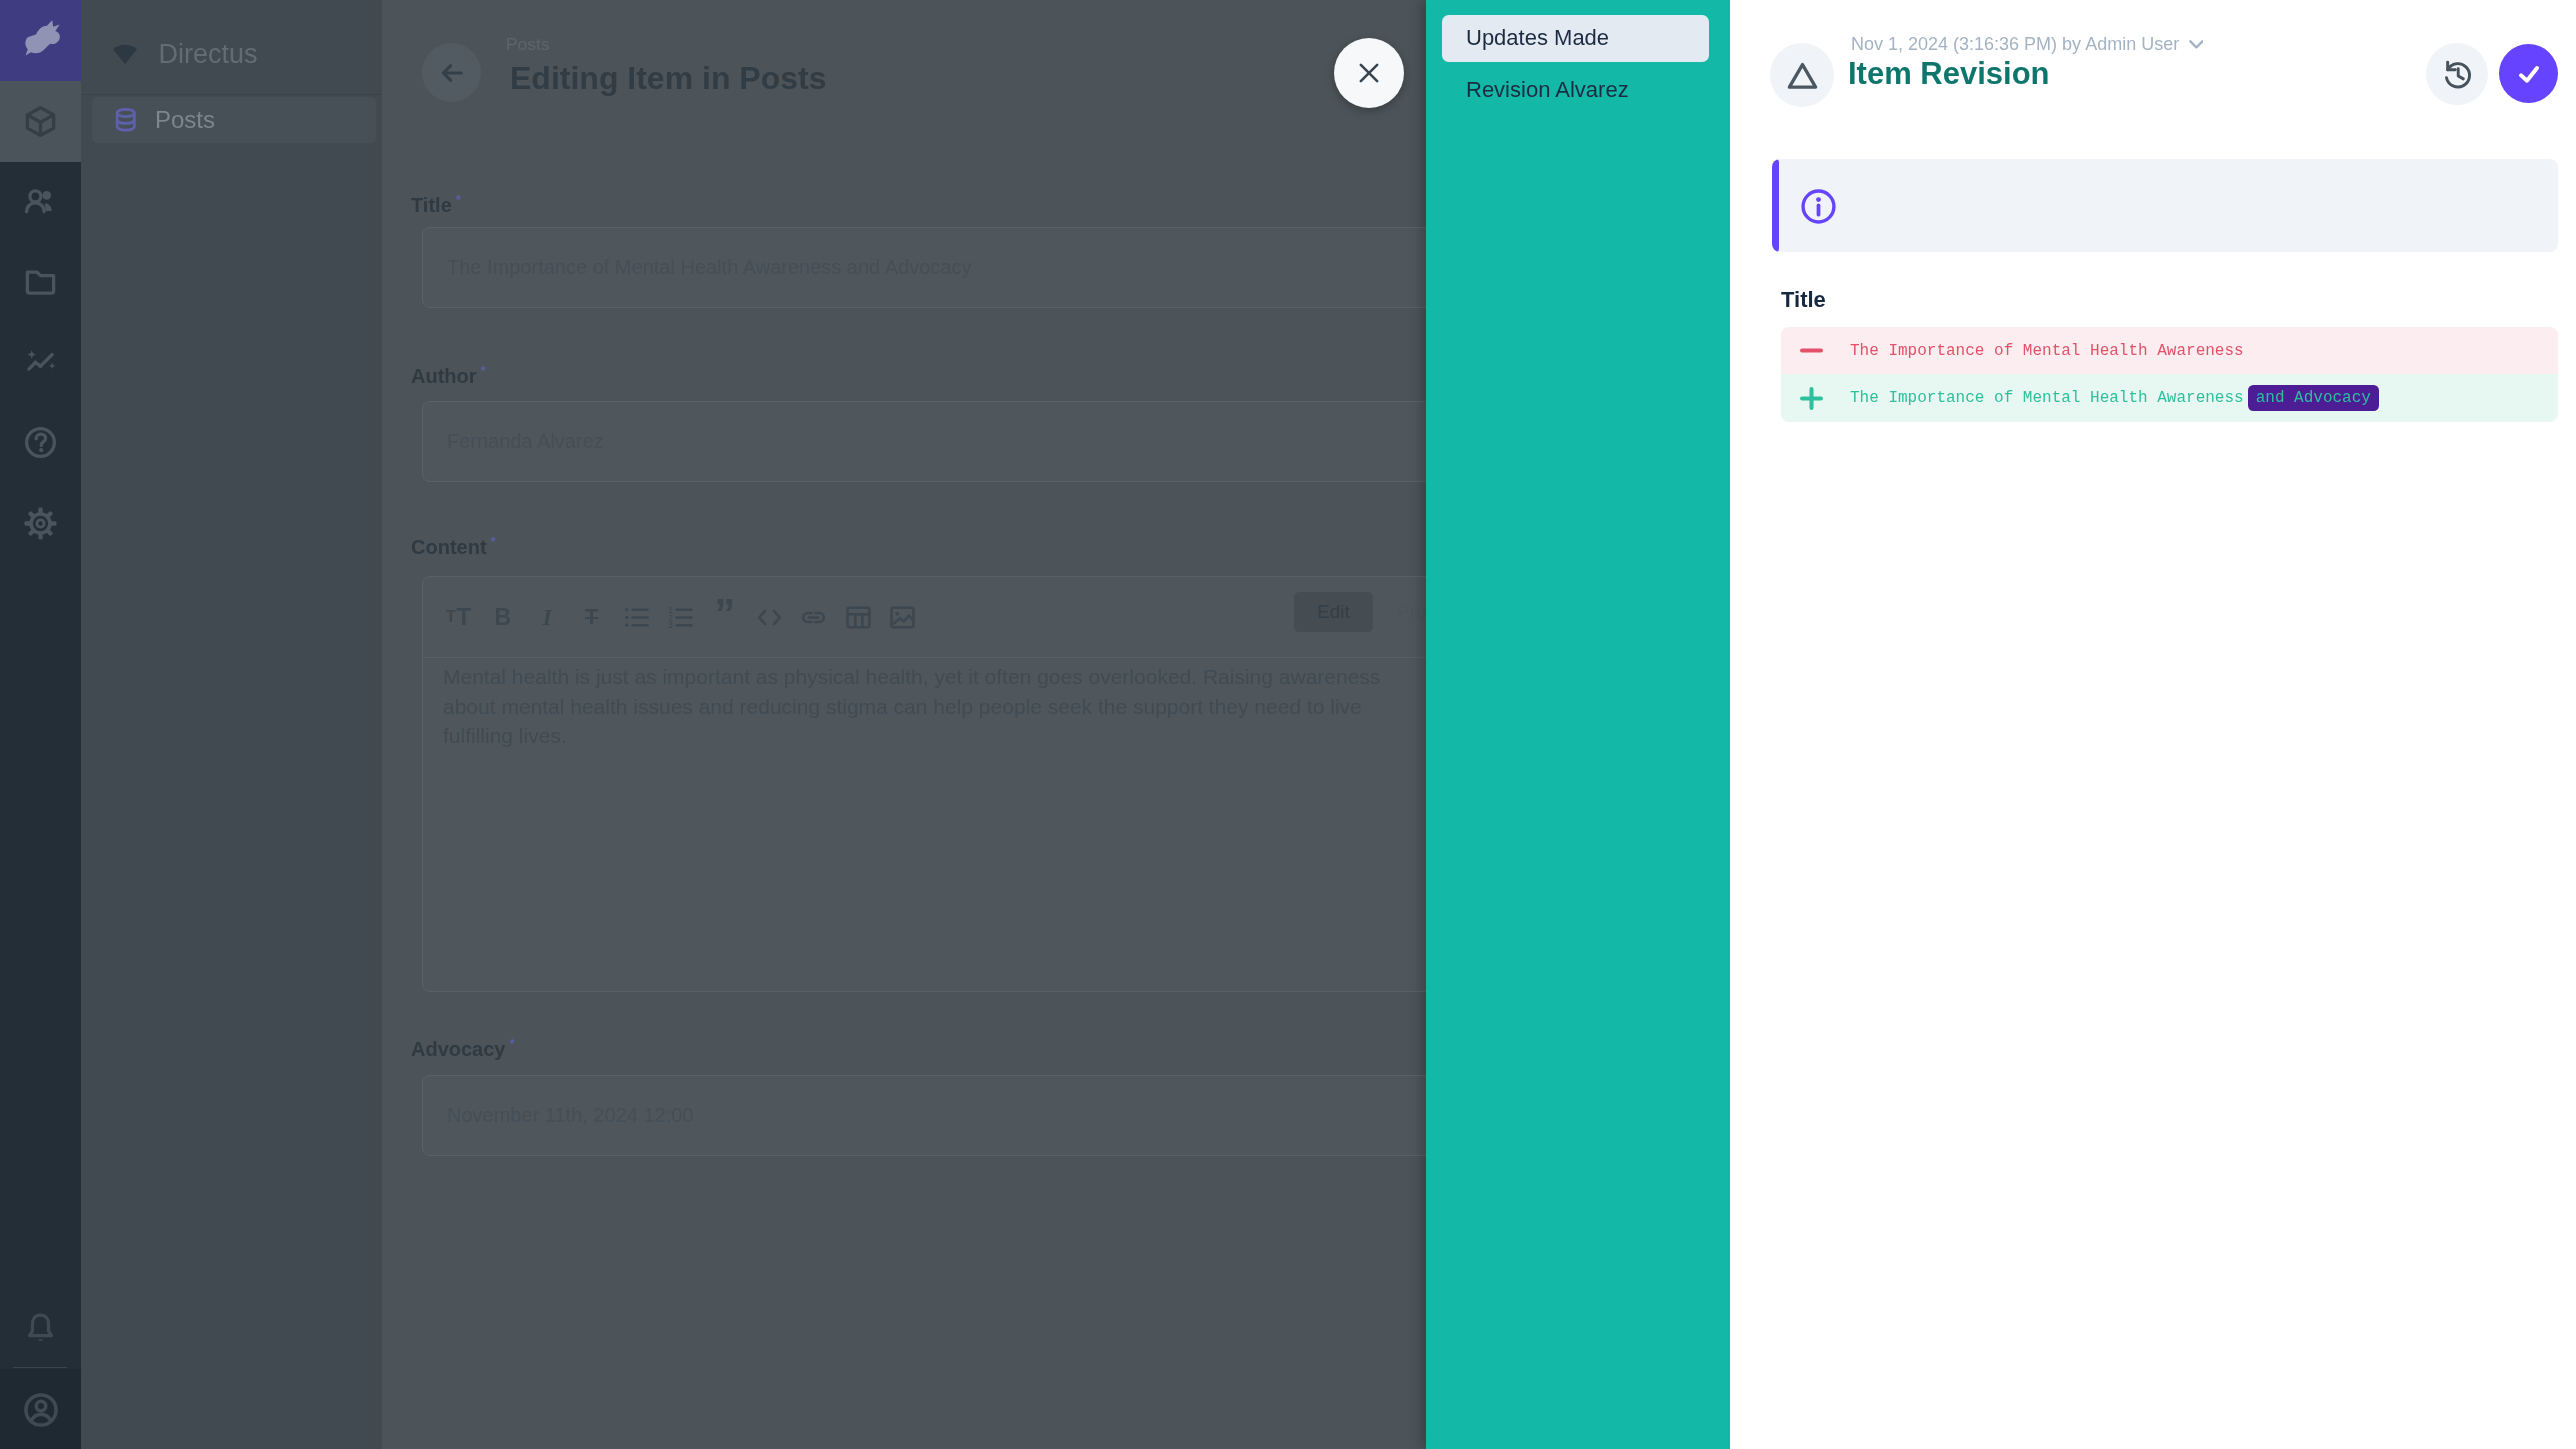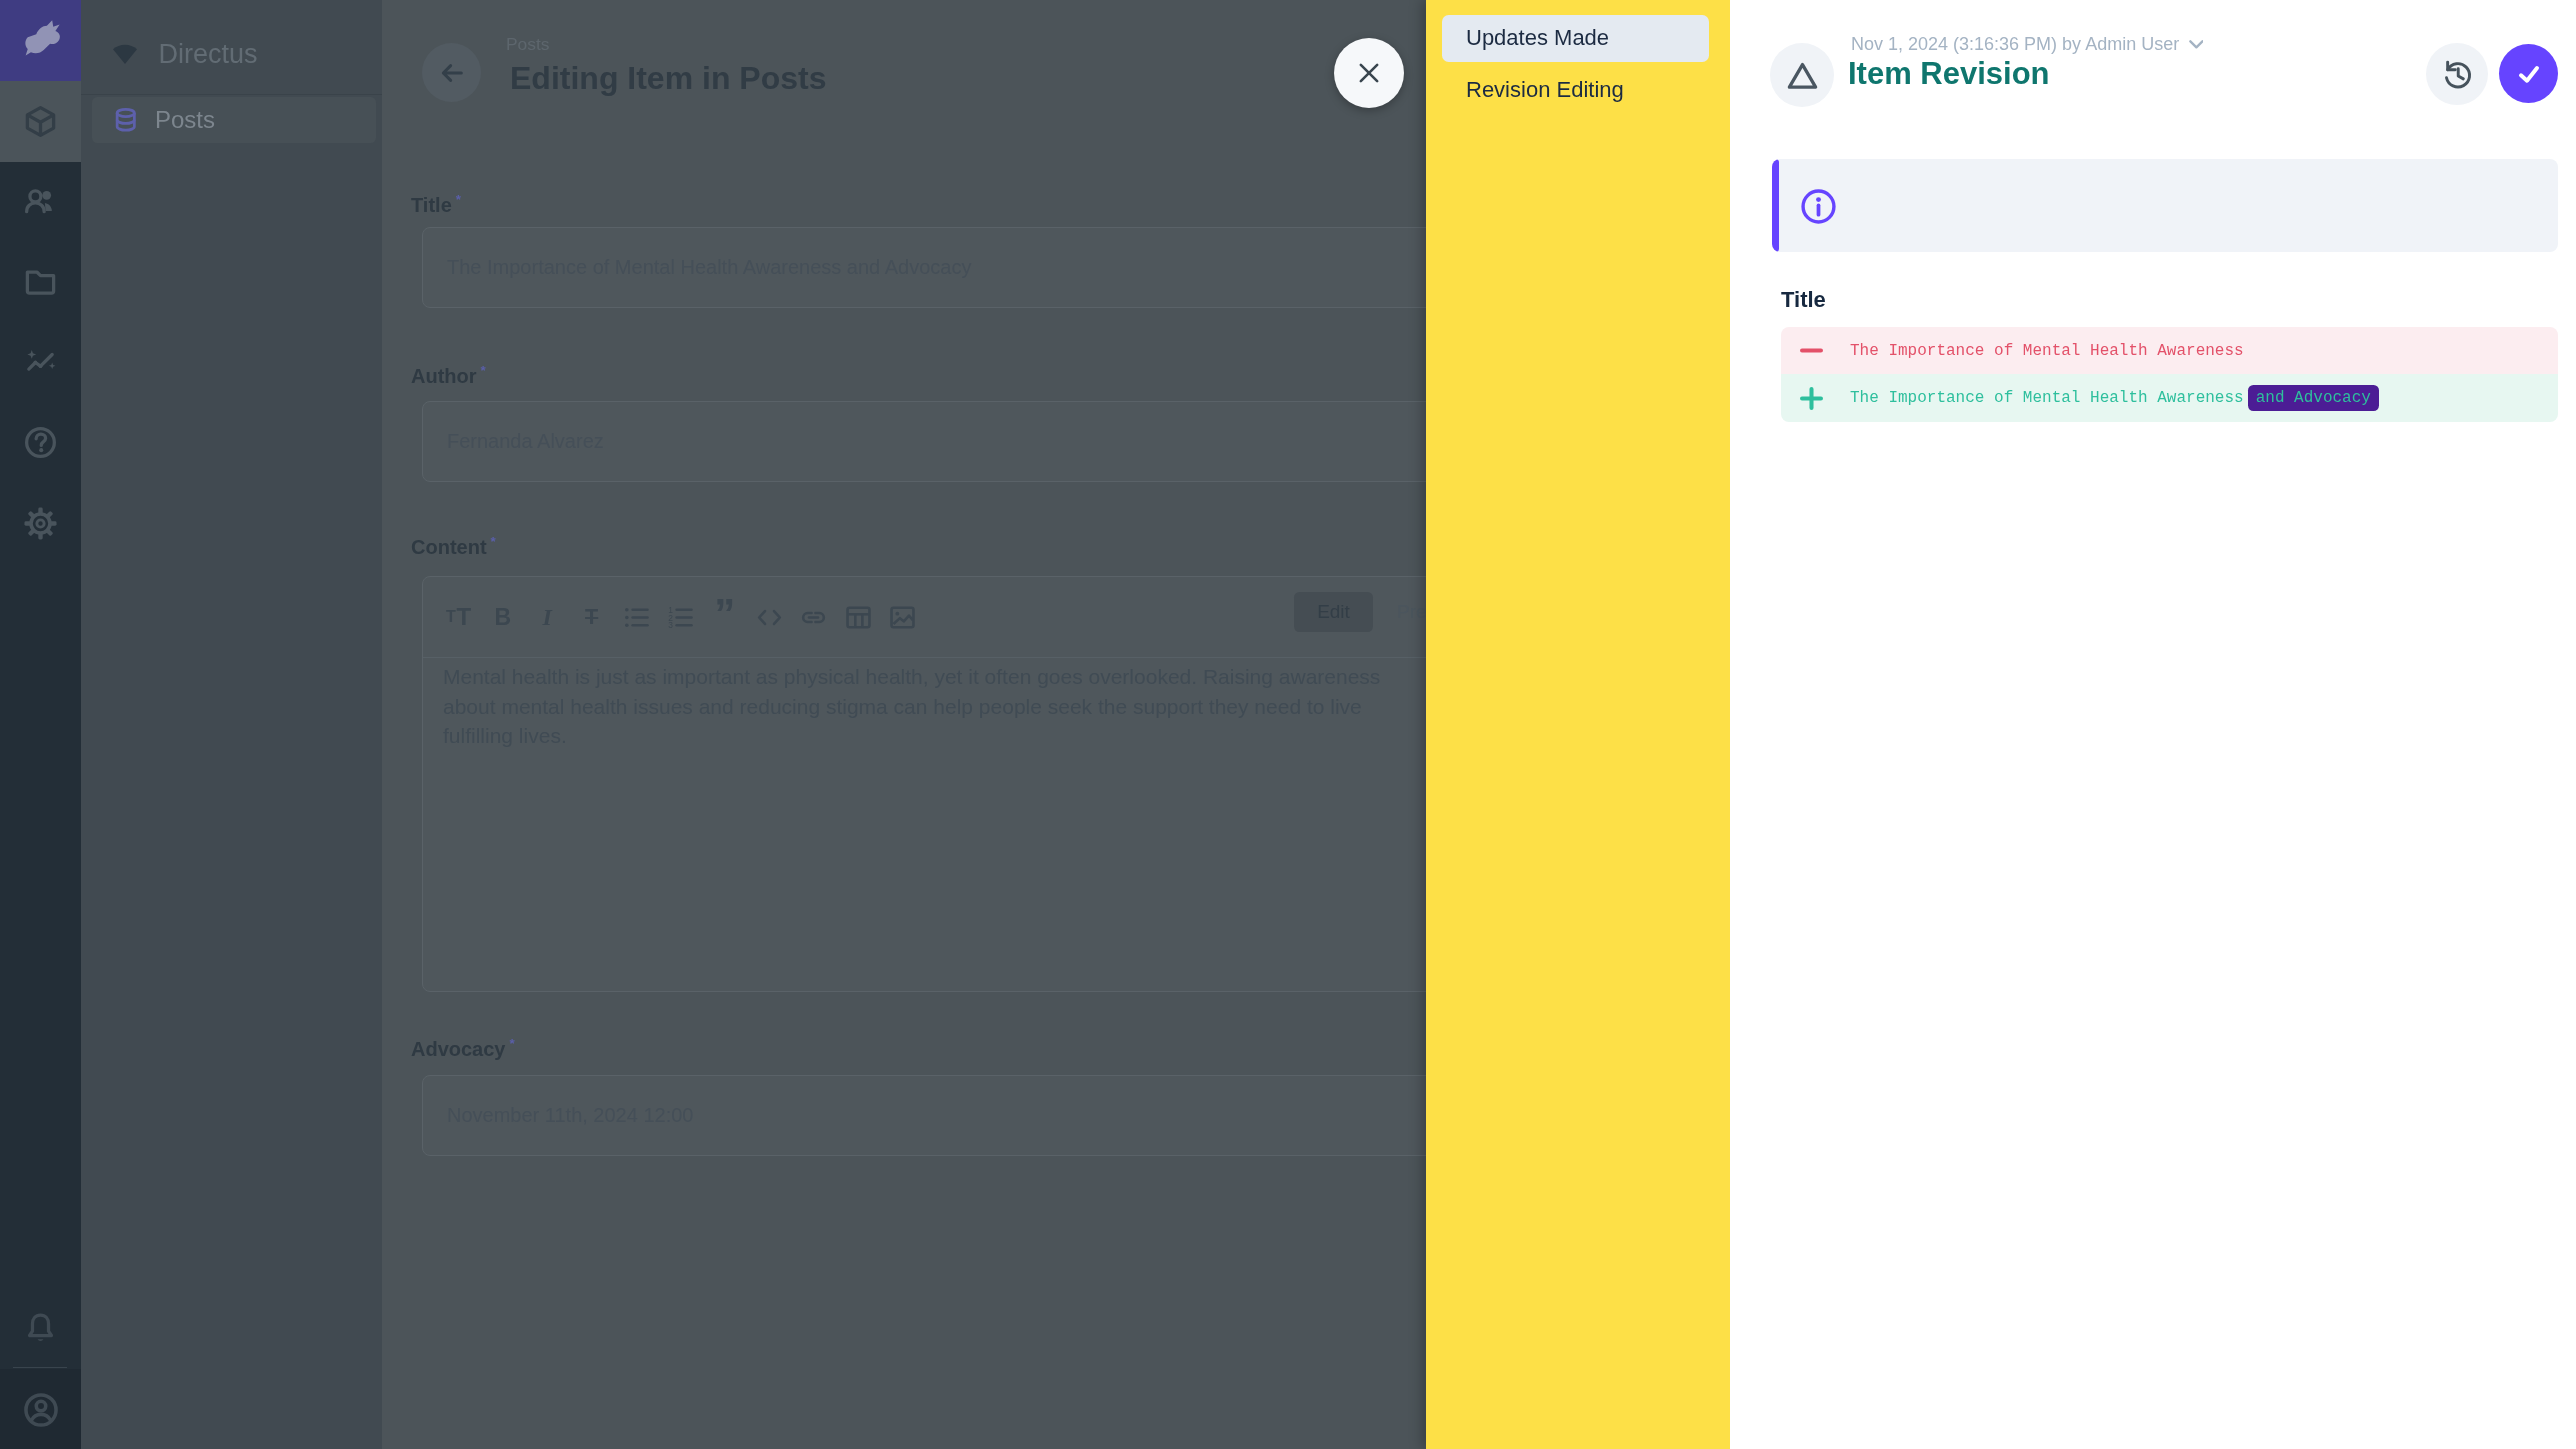--- a/index.html
+++ b/index.html
@@ -59,21 +59,21 @@
   .mode-preview{position:absolute;left:974px;top:14.8px;height:40px;line-height:40px;font-size:19px;font-weight:500;color:#4b555d;}
   .editor-body{position:absolute;left:20px;top:85px;width:966px;font-size:21px;line-height:29.5px;color:#404b54;}
 
   
   .close-btn{position:absolute;left:1334px;top:38px;width:70px;height:70px;border-radius:50%;background:#f6f8fa;
     display:flex;align-items:center;justify-content:center;box-shadow:0 2.7px 9.4px rgba(0,0,0,.28);z-index:30;}
 
   
   .drawer{position:absolute;left:1426px;top:0;width:1150px;height:1449px;z-index:20;
     box-shadow:-4px 0 12px rgba(0,0,0,.25);}
-  .drawer-nav{position:absolute;left:0;top:0;width:304px;height:1449px;background:#fde047;}
+  .drawer-nav{position:absolute;left:0;top:0;width:304px;height:1449px;background:#14b8a6;}
   .drawer-nav-item{position:absolute;left:16px;width:267px;height:47px;border-radius:6.7px;
     display:flex;align-items:center;padding-left:24px;font-size:22px;font-weight:500;color:#1c2b42;}
   .drawer-nav-item.active{background:#e4eaf1;}
   .dn-0{top:14.8px;} .dn-1{top:66px;}
 
   .drawer-content{position:absolute;left:304px;top:0;width:847px;height:1449px;background:#ffffff;}
 
   .circ-btn{position:absolute;border-radius:50%;background:#f0f3f7;display:flex;align-items:center;justify-content:center;}
   .tri-btn{left:40px;top:43px;width:64px;height:64px;}
   .hist-btn{left:696px;top:43px;width:62px;height:62px;}
@@ -305,21 +305,21 @@
   <div class="close-btn">
     <svg width="28" height="28" viewBox="0 0 48 48" stroke="#3a464f" stroke-width="4.5" stroke-linecap="round">
       <line x1="10" y1="10" x2="38" y2="38"></line>
         <line x1="38" y1="10" x2="10" y2="38"></line>
     </svg>
   </div>
 
   <section class="drawer">
     <div class="drawer-nav">
       <div class="drawer-nav-item active dn-0">Updates Made</div>
-      <div class="drawer-nav-item dn-1">Revision Editing</div>
+      <div class="drawer-nav-item dn-1">Revision Alvarez</div>
     </div>
 
     <div class="drawer-content">
       <div class="circ-btn tri-btn">
         <svg width="35" height="35" viewBox="0 0 48 48" fill="none" stroke="#4a5661" stroke-width="4.5" stroke-linejoin="round">
           <path d="M24 9 42 40H6Z"></path>
         </svg>
       </div>
 
       <div class="rev-meta">

